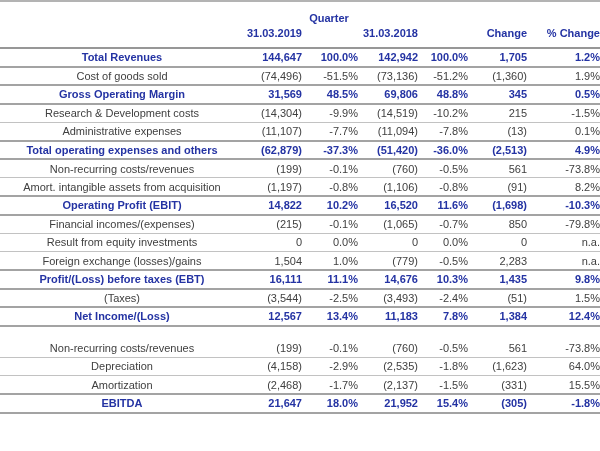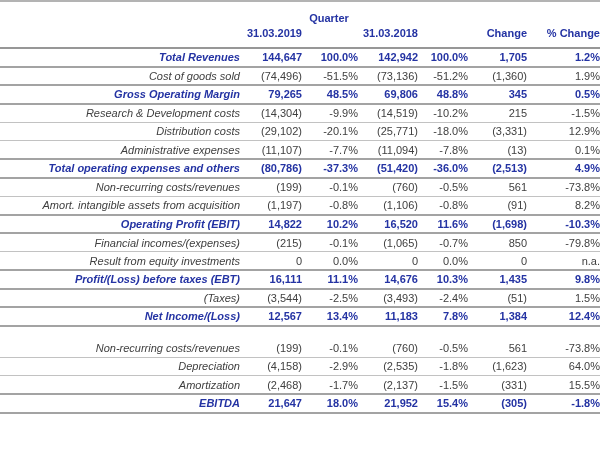--- a/index.html
+++ b/index.html
@@ -24,21 +24,21 @@
   .fin-table col.c-p2    { width: 50px; }
   .fin-table col.c-chg   { width: 59px; }
   .fin-table col.c-pchg  { width: 73px; }
 
   .fin-table td {
     font-size: 11px;
     padding: 0;
     white-space: nowrap;
     vertical-align: middle;
   }
-  td.label { text-align: right; padding-left: 4px; font-style: italic; }
+  td.label { text-align: center; padding-left: 4px; }
   td.num   { text-align: right; }
   td.last  { padding-right: 0; }
 
   
   tr.hdr-group { height: 23px; }
   tr.hdr-group td {
     border-top: 2px solid #b3b3b3;
     vertical-align: bottom;
     color: #2433a3;
     font-weight: bold;
@@ -111,57 +111,48 @@
         <td class="label">Cost of goods sold</td>
         <td class="num">(74,496)</td>
         <td class="num">-51.5%</td>
         <td class="num">(73,136)</td>
         <td class="num">-51.2%</td>
         <td class="num">(1,360)</td>
         <td class="num last">1.9%</td>
       </tr>
       <tr class="data-row total">
         <td class="label">Gross Operating Margin</td>
-        <td class="num">79,265</td>
+        <td class="num">31,569</td>
         <td class="num">48.5%</td>
         <td class="num">69,806</td>
         <td class="num">48.8%</td>
         <td class="num">345</td>
         <td class="num last">0.5%</td>
       </tr>
       <tr class="data-row normal">
         <td class="label">Research &amp; Development costs</td>
         <td class="num">(14,304)</td>
         <td class="num">-9.9%</td>
         <td class="num">(14,519)</td>
         <td class="num">-10.2%</td>
         <td class="num">215</td>
         <td class="num last">-1.5%</td>
       </tr>
       <tr class="data-row normal">
-        <td class="label">Distribution costs</td>
-        <td class="num">(29,102)</td>
-        <td class="num">-20.1%</td>
-        <td class="num">(25,771)</td>
-        <td class="num">-18.0%</td>
-        <td class="num">(3,331)</td>
-        <td class="num last">12.9%</td>
-      </tr>
-      <tr class="data-row normal">
         <td class="label">Administrative expenses</td>
         <td class="num">(11,107)</td>
         <td class="num">-7.7%</td>
         <td class="num">(11,094)</td>
         <td class="num">-7.8%</td>
         <td class="num">(13)</td>
         <td class="num last">0.1%</td>
       </tr>
       <tr class="data-row total">
         <td class="label">Total operating expenses and others</td>
-        <td class="num">(80,786)</td>
+        <td class="num">(62,879)</td>
         <td class="num">-37.3%</td>
         <td class="num">(51,420)</td>
         <td class="num">-36.0%</td>
         <td class="num">(2,513)</td>
         <td class="num last">4.9%</td>
       </tr>
       <tr class="data-row normal">
         <td class="label">Non-recurring costs/revenues</td>
         <td class="num">(199)</td>
         <td class="num">-0.1%</td>
@@ -199,20 +190,29 @@
       </tr>
       <tr class="data-row normal">
         <td class="label">Result from equity investments</td>
         <td class="num">0</td>
         <td class="num">0.0%</td>
         <td class="num">0</td>
         <td class="num">0.0%</td>
         <td class="num">0</td>
         <td class="num last">n.a.</td>
       </tr>
+      <tr class="data-row normal">
+        <td class="label">Foreign exchange (losses)/gains</td>
+        <td class="num">1,504</td>
+        <td class="num">1.0%</td>
+        <td class="num">(779)</td>
+        <td class="num">-0.5%</td>
+        <td class="num">2,283</td>
+        <td class="num last">n.a.</td>
+      </tr>
       <tr class="data-row total">
         <td class="label">Profit/(Loss) before taxes (EBT)</td>
         <td class="num">16,111</td>
         <td class="num">11.1%</td>
         <td class="num">14,676</td>
         <td class="num">10.3%</td>
         <td class="num">1,435</td>
         <td class="num last">9.8%</td>
       </tr>
       <tr class="data-row normal">

